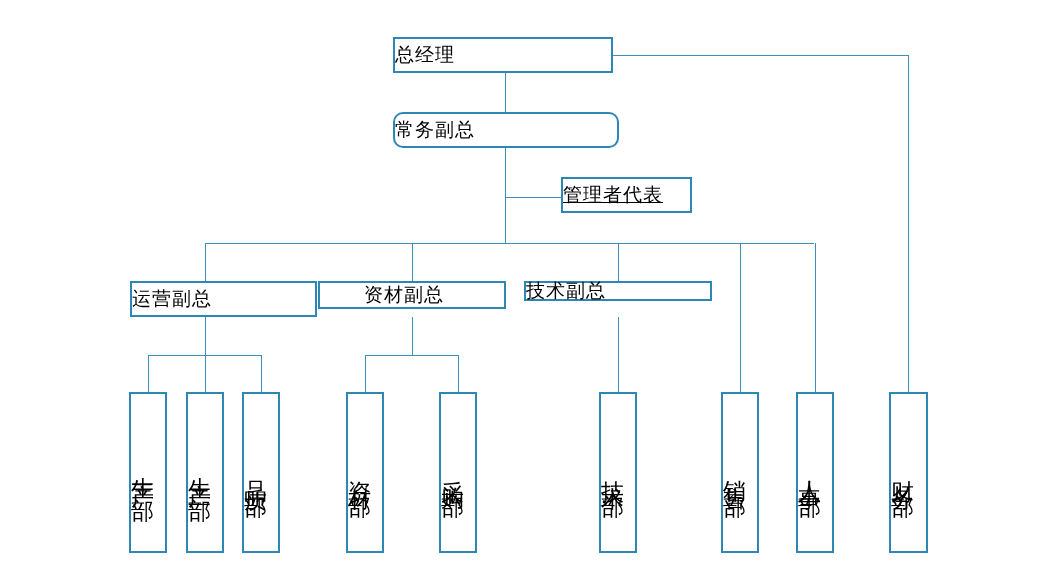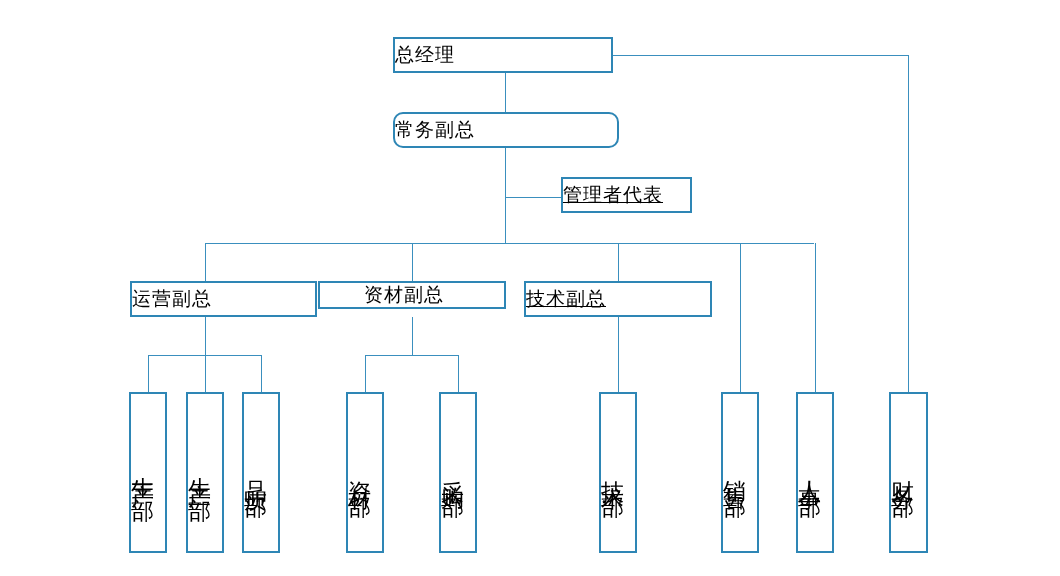--- a/index.html
+++ b/index.html
@@ -75,21 +75,21 @@
   <div class="node" style="left:561px;top:177px;width:131px;height:36px;text-decoration:underline;">
     <span>管理者代表</span>
   </div>
 
   <div class="node" style="left:112px;top:281px;width:187px;height:36px;margin-left:18px;">
     <span>运营副总</span>
   </div>
   <div class="node" style="left:318px;top:281px;width:188px;height:28px;padding-left:44px;">
     <span>资材副总</span>
   </div>
-  <div class="node" style="left:524px;top:281px;width:188px;height:36px;text-decoration:underline;">
+  <div class="node" style="left:524px;top:281px;width:188px;height:20px;">
     <span>技术副总</span>
   </div>
 
   <div class="node vertical" style="left:129px;top:392px;width:38px;height:161px;">
     <span class="vtxt">生产一部</span>
   </div>
   <div class="node vertical" style="left:186px;top:392px;width:38px;height:161px;">
     <span class="vtxt">生产二部</span>
   </div>
   <div class="node vertical" style="left:242px;top:392px;width:38px;height:161px;">

